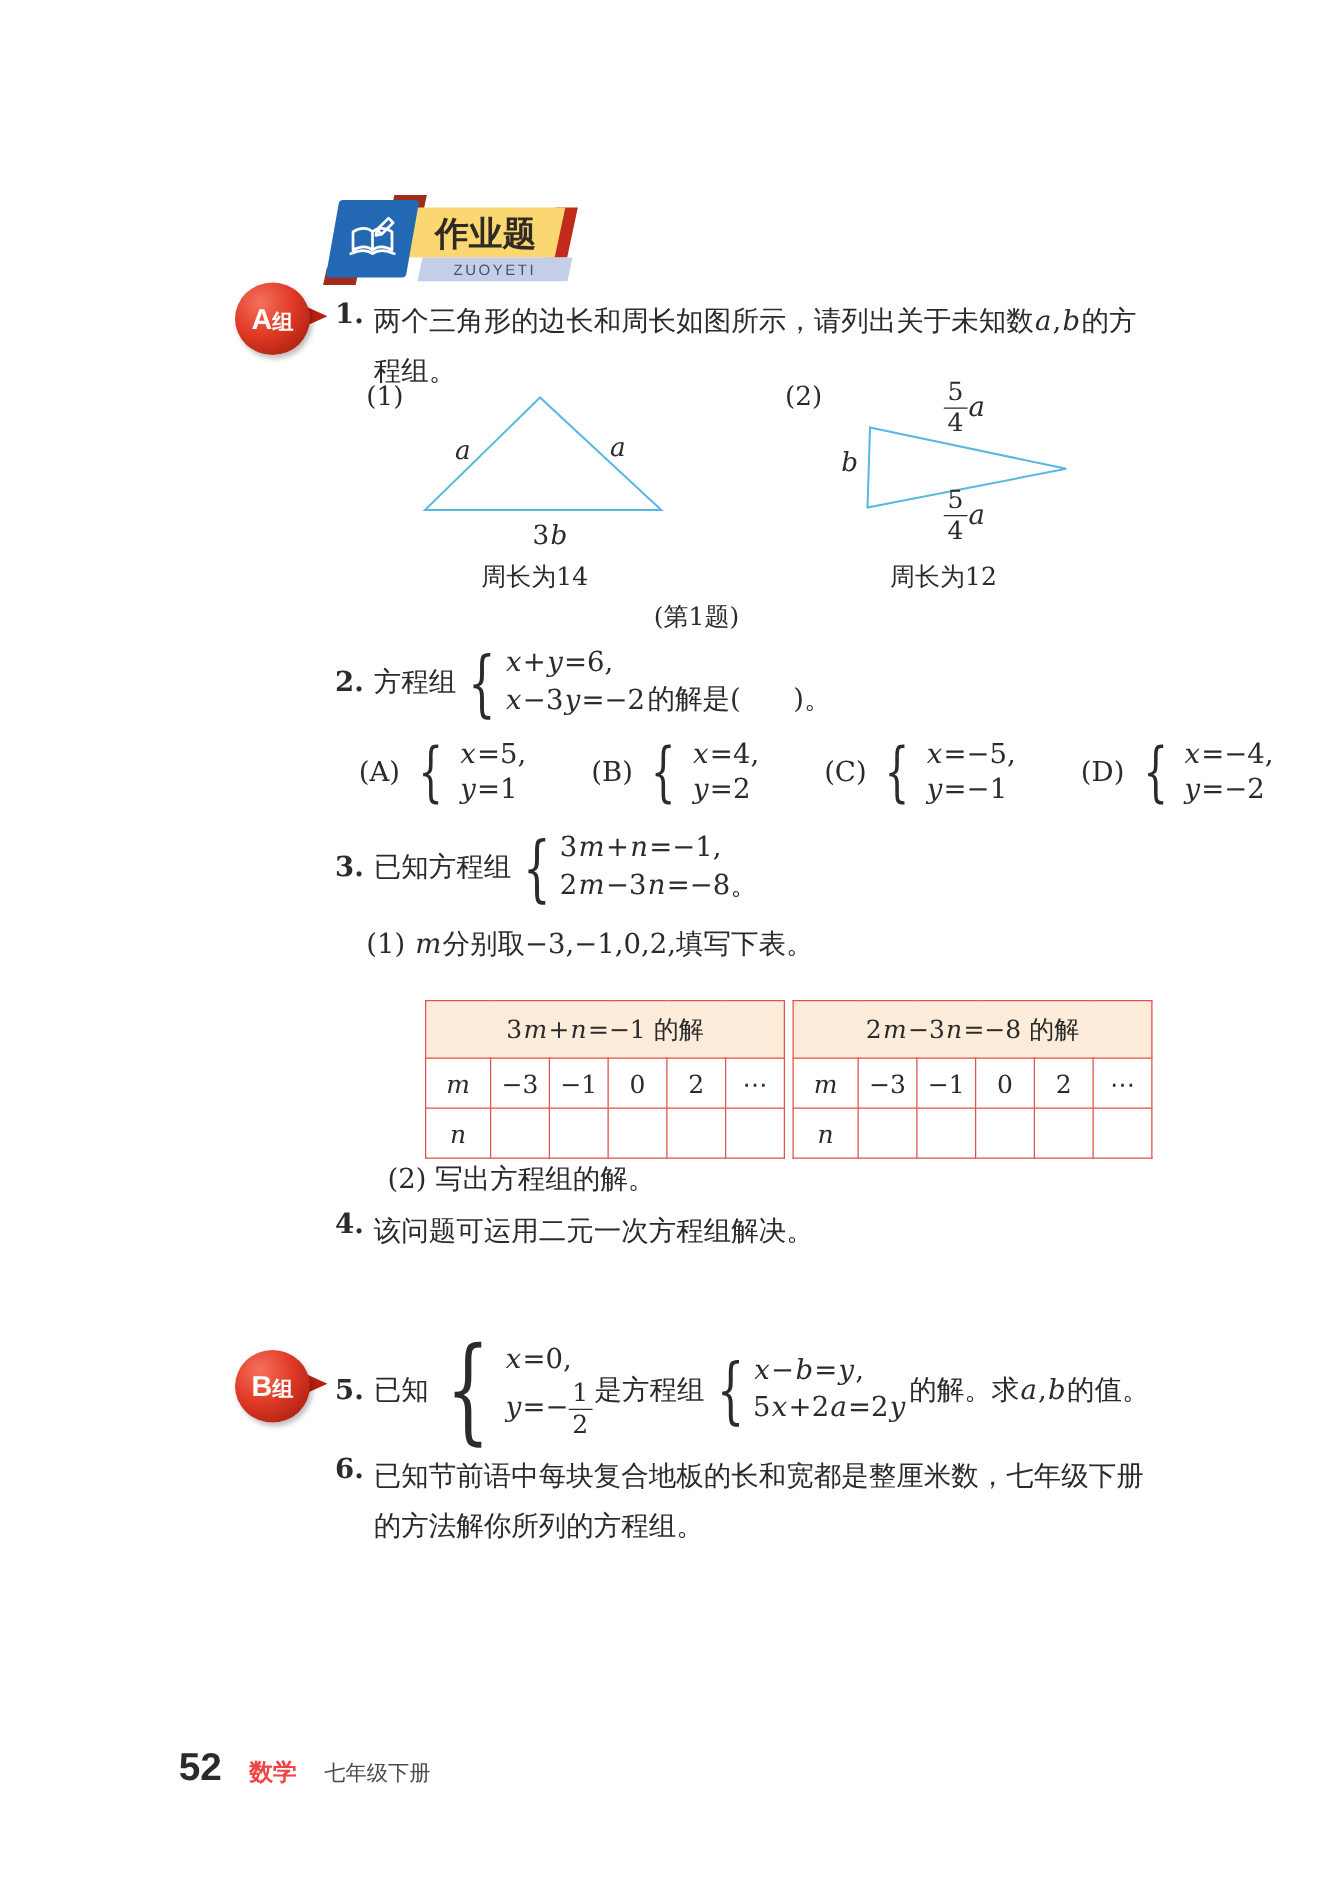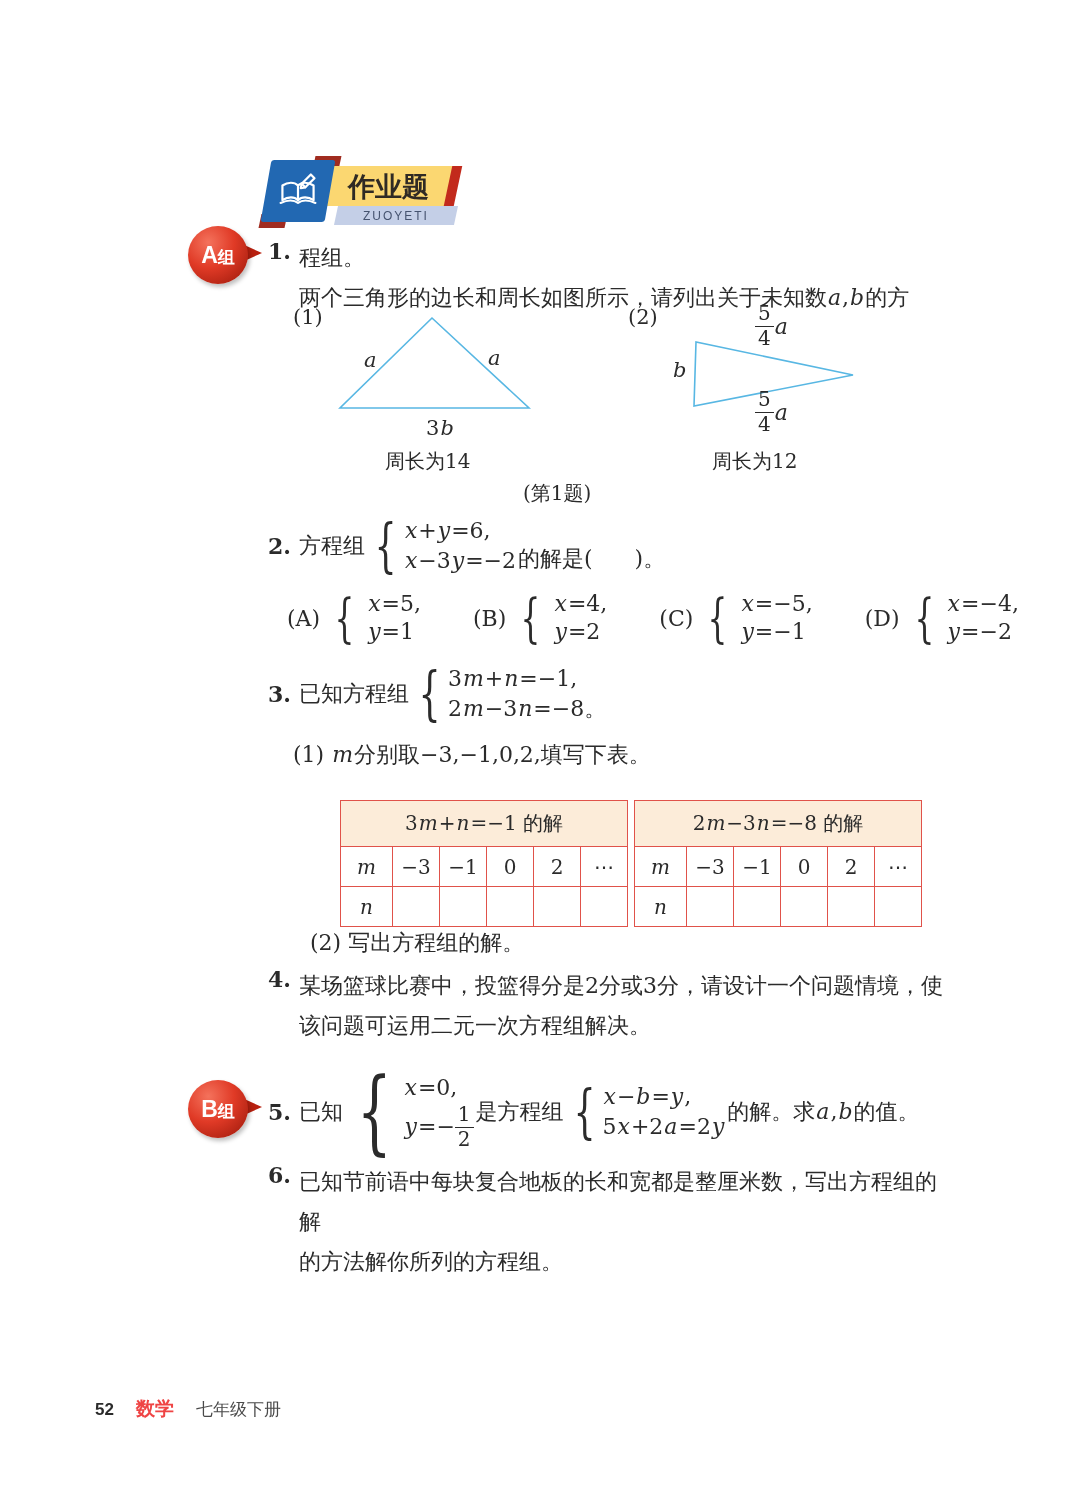--- a/index.html
+++ b/index.html
@@ -87,21 +87,21 @@
   table.soltbl tr.drow td:first-child { width:52px; }
 
   
   .optrow { position:absolute; left:287px; top:590px; display:flex; gap:50px; }
   .opt { display:flex; align-items:center; gap:6px; }
 
   
   .footer { position:absolute; left:95px; top:1396px; display:flex;
     align-items:baseline; gap:22px;
     font-family:"Liberation Sans","DejaVu Sans",sans-serif; }
-  .footer .pgnum { font-size:17px; font-weight:bold; color:#2b2b2b; }
+  .footer .pgnum { font-size:31px; font-weight:bold; color:#2b2b2b;margin-left:48px; }
   .footer .subj { font-size:19px; font-weight:bold; color:#ef4444; }
   .footer .grade { font-size:17px; color:#4a4a4a; }
 
   svg.tri { position:absolute; overflow:visible; }
 </style>
 </head>
 <body>
 
 <div class="page">
 
@@ -128,22 +128,22 @@
   <div class="gbadge" style="left:188px; top:226px;">
     <div class="gb-tail"></div>
     <div class="gb-circle">
       <span><b>A</b><span>组</span></span>
     </div>
   </div>
 
   <div class="prow" style="left:268px; top:238px; align-items:flex-start;">
     <span class="pnum">1.</span>
     <div class="ptext-block" style="width:650px;">
+      <div>两个三角形的边长和周长如图所示，请列出关于未知数<i>a</i>,<i>b</i>的方</div>
       <div>程组。</div>
-      <div>两个三角形的边长和周长如图所示，请列出关于未知数<i>a</i>,<i>b</i>的方</div>
     </div>
   </div>
 
   <span class="figlab" style="left:293px; top:305px;">(1)</span>
   <svg class="tri" style="left:332px; top:312px;" width="205" height="102">
     <polygon points="100,6 8,96 197,96" fill="none" stroke="#58b7e3" stroke-width="1.6"></polygon>
   </svg>
   <span class="sidelab" style="left:363px; top:348px;"><i>a</i></span>
   <span class="sidelab" style="left:487px; top:346px;"><i>a</i></span>
   <span class="sidelab" style="left:426px; top:416px;">3<i>b</i></span>
@@ -289,21 +289,20 @@
       </tr>
     </tbody>
       </table>
   </div>
 
   <div class="abs" style="left:293px; top:928px;margin-left:17px;">(2) 写出方程组的解。</div>
 
   <div class="prow" style="left:268px; top:966px; align-items:flex-start;">
     <span class="pnum">4.</span>
     <div class="ptext-block" style="width:650px;">
-      <div>某场篮球比赛中，投篮得分是2分或3分，请设计一个问题情境，使</div>
       <div>该问题可运用二元一次方程组解决。</div>
     </div>
   </div>
 
   <div class="gbadge" style="left:188px; top:1080px;">
     <div class="gb-tail"></div>
     <div class="gb-circle">
       <span><b>B</b><span>组</span></span>
     </div>
   </div>
@@ -331,21 +330,21 @@
         <span><i>x</i>−<i>b</i>=<i>y</i>,</span>
         <span>5<i>x</i>+2<i>a</i>=2<i>y</i></span>
       </span>
     </span>
     <span>的解。求<i>a</i>,<i>b</i>的值。</span>
   </div>
 
   <div class="prow" style="left:268px; top:1162px; align-items:flex-start;">
     <span class="pnum">6.</span>
     <div class="ptext-block" style="width:650px;">
-      <div>已知节前语中每块复合地板的长和宽都是整厘米数，写出方程组的解</div>
+      <div>已知节前语中每块复合地板的长和宽都是整厘米数，七年级下册</div>
       <div>的方法解你所列的方程组。</div>
     </div>
   </div>
 
   <div class="footer">
     <span class="pgnum">52</span>
     <span class="subj">数学</span>
     <span class="grade">七年级下册</span>
   </div>
 

